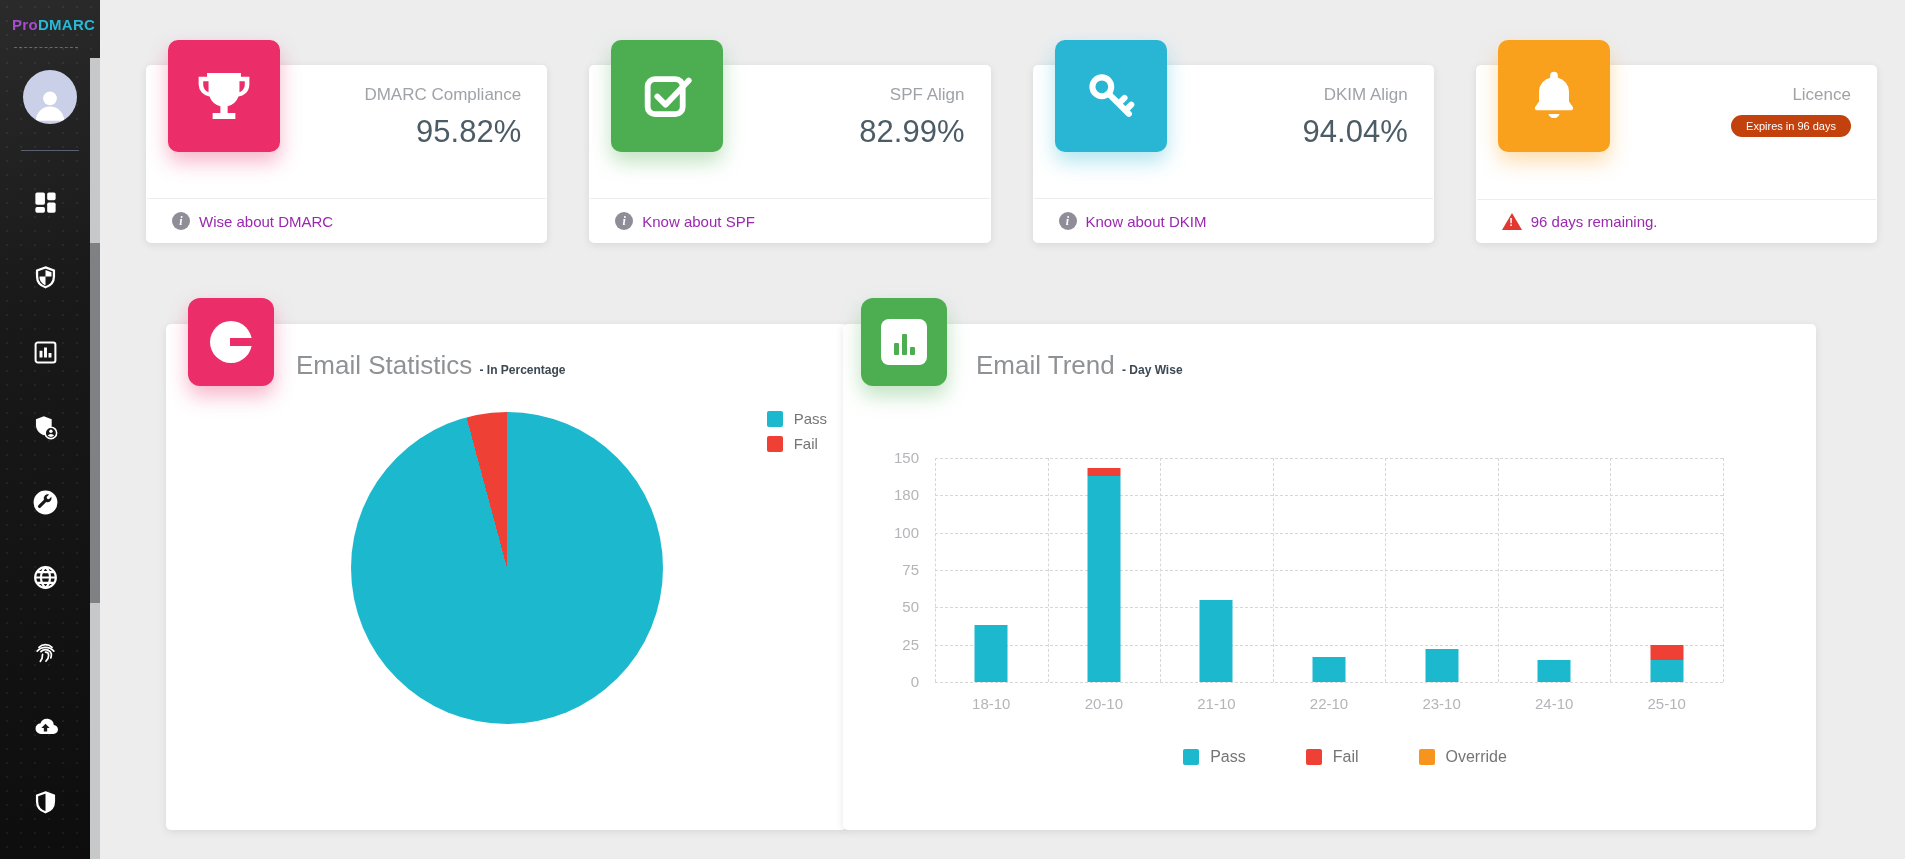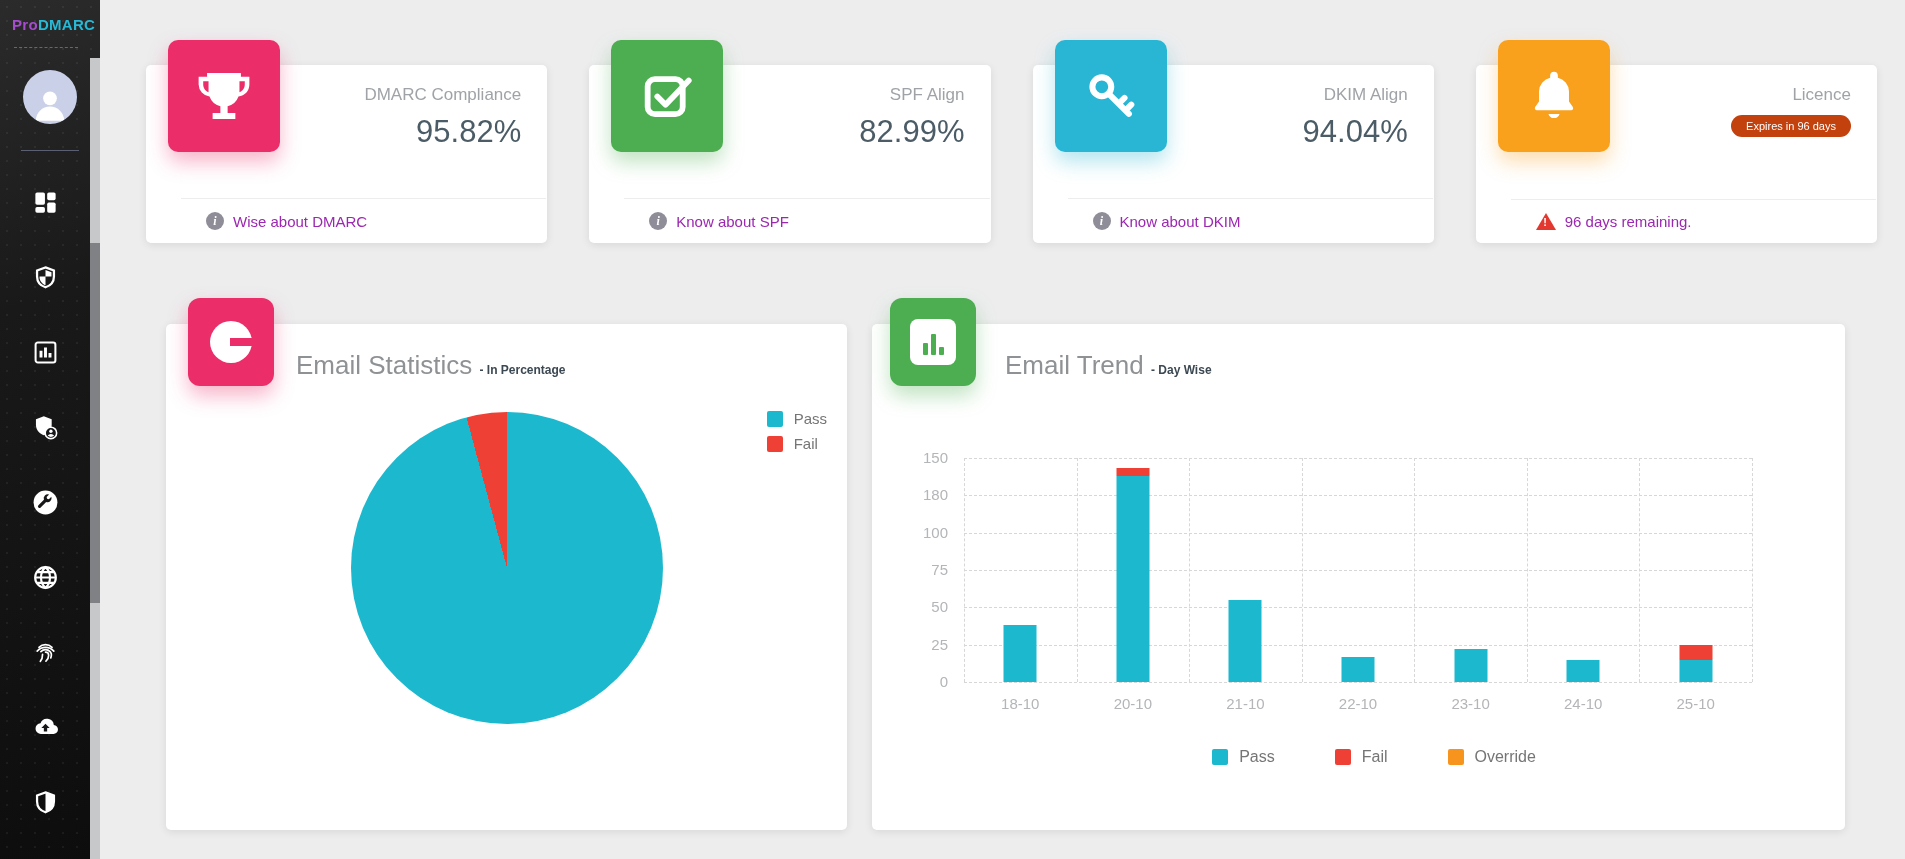--- a/index.html
+++ b/index.html
@@ -22,21 +22,21 @@
     display:flex; align-items:flex-end; justify-content:center; overflow:hidden; cursor:pointer; }
   .avatar svg { width:40px; height:40px; }
   .avatar-divider { margin:26px auto 0; width:58px; border-top:1px solid #5b5f72; }
   .nav { display:flex; flex-direction:column; align-items:center; gap:47px; padding:37px 10px 0 0; }
   .nav-item { width:28px; height:28px; display:flex; align-items:center; justify-content:center; cursor:pointer; }
   .nav-item svg { width:27px; height:27px; }
 
   
   .stat-row { position:absolute; left:146px; top:65px; width:1731px; display:flex; gap:42px; }
   .stat-card { position:relative; flex:1; height:178px; background:#fff; border-radius:5px;
-    box-shadow:0 2px 8px rgba(0,0,0,.09); display:flex; flex-direction:column;padding-left:34px; }
+    box-shadow:0 2px 8px rgba(0,0,0,.09); display:flex; flex-direction:column; }
   .tile { position:absolute; left:22px; top:-25px; width:112px; height:112px; border-radius:10px;
     display:flex; align-items:center; justify-content:center; }
   .tile svg { width:58px; height:58px; }
   .tile-pink   { background:#eb2d69; box-shadow:0 10px 20px rgba(235,45,105,.35); }
   .tile-green  { background:#4cae50; box-shadow:0 10px 20px rgba(76,174,80,.35); }
   .tile-cyan   { background:#29b6d4; box-shadow:0 10px 20px rgba(41,182,212,.35); }
   .tile-orange { background:#f9a01c; box-shadow:0 10px 20px rgba(249,160,28,.35); }
   .stat-body { flex:1; padding:20px 26px 0 140px; text-align:right; }
   .stat-label { font-size:17px; color:#9fa3a7; }
   .stat-value { margin-top:9px; font-size:31px; color:#4b5c66; }
@@ -49,21 +49,21 @@
     font-family:"Liberation Serif", serif; font-style:italic; }
   .link-text { font-size:15px; color:#9c27b0; }
   .warn-tri { width:0; height:0; border-left:10px solid transparent; border-right:10px solid transparent;
     border-bottom:17px solid #e2382f; position:relative; }
   .warn-tri::after { content:"!"; position:absolute; left:-2.5px; top:3px; color:#fff; font-size:11px; font-weight:bold; }
 
   
   .chart-card { position:absolute; top:324px; height:506px; background:#fff; border-radius:5px;
     box-shadow:0 2px 8px rgba(0,0,0,.09); }
   .stats-card { left:166px; width:681px; }
-  .trend-card { left:872px; width:973px; }
+  .trend-card { left:843px; width:973px; }
   .chart-tile { position:absolute; top:-26px; width:86px; height:88px; border-radius:12px;
     display:flex; align-items:center; justify-content:center; }
   .stats-card .chart-tile { left:22px; background:#eb2d69; box-shadow:0 10px 20px rgba(235,45,105,.35); }
   .trend-card .chart-tile { left:18px; background:#4cae50; box-shadow:0 10px 20px rgba(76,174,80,.35); }
   .pie-glyph { width:42px; height:42px; border-radius:50%; background:#fff; position:relative; }
   .pie-glyph::after { content:""; position:absolute; right:-2px; top:50%; margin-top:-4px; width:24px; height:8px; background:#eb2d69; }
   .bars-glyph { width:46px; height:46px; border-radius:8px; background:#fff;
     display:flex; align-items:flex-end; justify-content:center; gap:3px; padding-bottom:10px; }
   .bars-glyph span { width:5px; background:#4cae50; border-radius:1px; }
   .card-title { position:absolute; top:26px; font-size:26px; color:#8f9295; }

